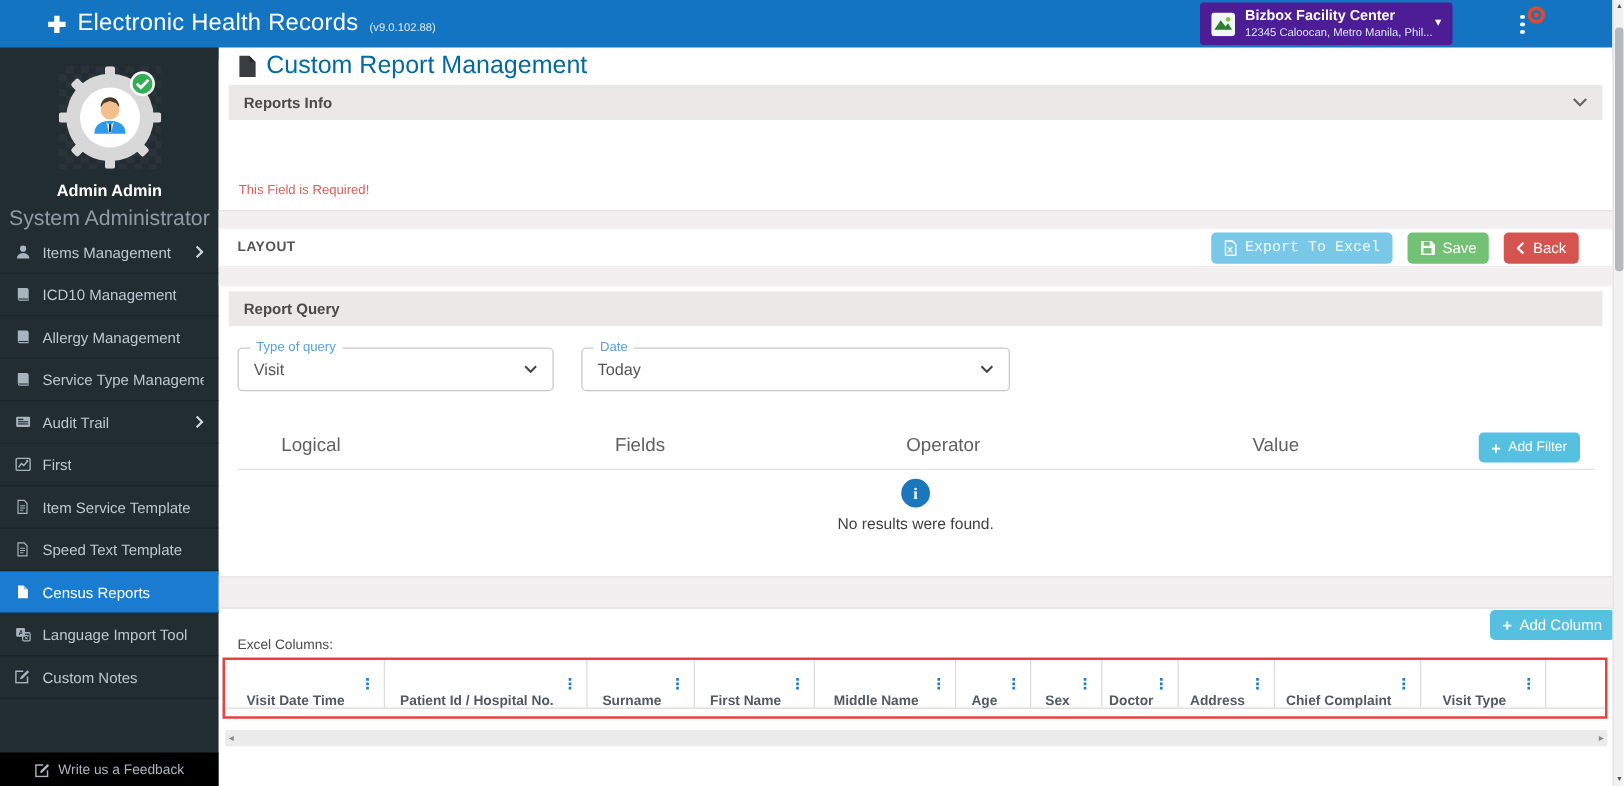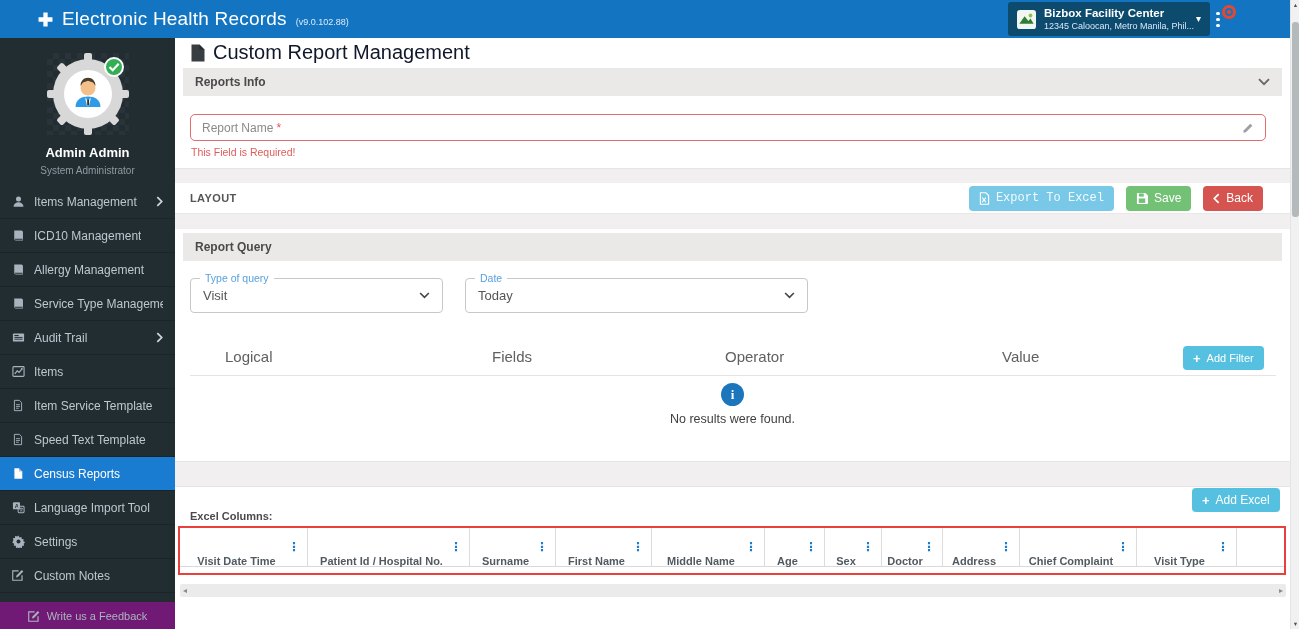--- a/index.html
+++ b/index.html
@@ -7,57 +7,57 @@
   .screen{position:relative;width:1299px;height:629px;overflow:hidden;background:#fff;}
   .ic{display:inline-block;line-height:0;}
   .ic svg{display:block;}
 
   
   .navbar{position:absolute;left:0;top:0;width:1290px;height:48px;background:#1375c1;}
   .nav-left{position:absolute;left:38px;top:0;height:38px;display:flex;align-items:center;gap:9px;}
   .app-logo{width:15px;height:15px;}
   .app-title{color:#fff;font-size:19px;font-weight:500;letter-spacing:.2px;white-space:nowrap;}
   .app-version{color:#dcebf8;font-size:9px;margin-top:5px;}
-  .facility{position:absolute;left:1008px;top:2px;width:202px;height:34px;background:#0c4a6e;border-radius:3px;display:flex;align-items:center;padding:0 9px;gap:8px;box-sizing:border-box;cursor:pointer;}
+  .facility{position:absolute;left:960px;top:2px;width:202px;height:34px;background:#4c1d95;border-radius:3px;display:flex;align-items:center;padding:0 9px;gap:8px;box-sizing:border-box;cursor:pointer;}
   .fac-logo{width:19px;height:19px;flex:0 0 auto;}
   .fac-text{line-height:1.25;min-width:0;}
   .fac-name{color:#fff;font-size:11.5px;font-weight:700;white-space:nowrap;}
   .fac-addr{color:#d9e9fb;font-size:9px;white-space:nowrap;}
   .caret{color:#fff;font-size:10px;line-height:1;}
   .facility .caret{margin-left:auto;}
   .notif{position:absolute;left:1210px;top:6px;width:26px;height:26px;cursor:pointer;}
   .dots{position:absolute;left:6px;top:3px;}
   .dots i{display:block;width:3.5px;height:3.5px;border-radius:50%;background:#fff;margin:2.6px 0;}
   .ring{position:absolute;left:12px;top:-1px;width:8px;height:8px;border:3px solid #e8472e;border-radius:50%;}
   .ring::after{content:"";position:absolute;left:2px;top:2px;width:4px;height:4px;border-radius:50%;background:#e8472e;}
   .lang{position:absolute;left:1247px;top:11px;display:flex;align-items:center;gap:6px;cursor:pointer;margin-top:40px;}
   .lang-label{color:#fff;font-size:12px;font-weight:600;}
 
   
   .sidebar{position:absolute;left:0;top:38px;width:175px;height:591px;background:#222d32;}
   .profile{padding-top:15px;text-align:center;}
   .avatar-box{width:82px;height:82px;margin:0 auto;position:relative;background:repeating-conic-gradient(#2a333a 0% 25%,transparent 0% 50%) 0 0/12px 12px;}
   .user-name{margin-top:10px;color:#fff;font-size:13px;font-weight:700;}
-  .user-role{margin-top:5px;color:#8f9aa3;font-size:10px;}
+  .user-role{margin-top:5px;color:#8f9aa3;font-size:17px;}
   .menu{position:absolute;left:0;top:147px;width:175px;}
   .mi{height:34px;display:flex;align-items:center;padding:0 12px;box-sizing:border-box;border-bottom:1px solid #1b242a;color:#bcc8cf;font-size:12px;cursor:pointer;}
   .mi-icon{width:13px;height:13px;margin-right:9px;color:#a7b4bd;flex:0 0 auto;}
   .mi-label{white-space:nowrap;overflow:hidden;}
   .sub-arrow{display:none;margin-left:auto;width:7px;height:11px;color:#cfd8dd;}
   .mi.has-sub .sub-arrow{display:block;}
   .mi.active{background:#1a7cd1;color:#fff;}
   .mi.active .mi-icon{color:#fff;}
-  .side-foot{position:absolute;left:0;bottom:0;width:175px;height:27px;background:#701a75;display:flex;align-items:center;justify-content:center;gap:7px;color:#aab6bd;font-size:11px;cursor:pointer;}
+  .side-foot{position:absolute;left:0;bottom:0;width:175px;height:27px;background:#000000;display:flex;align-items:center;justify-content:center;gap:7px;color:#aab6bd;font-size:11px;cursor:pointer;}
   .side-foot .ic{width:12px;height:12px;color:#aab6bd;}
 
   
   main{position:absolute;left:175px;top:38px;width:1115px;height:591px;background:#fff;}
   .page-title{position:absolute;left:15px;top:3px;display:flex;align-items:center;gap:8px;}
   .page-title .ic{width:15px;height:18px;color:#383d41;}
-  .page-title span{font-size:20px;color:#0f172a;}
+  .page-title span{font-size:20px;color:#0369a1;}
   .panel-bar{position:absolute;left:8px;width:1099px;height:28px;background:#ebe8e8;display:flex;align-items:center;padding:0 12px;box-sizing:border-box;font-size:12px;font-weight:700;color:#4a4a4a;}
   .bar-reports{top:30px;}
   .bar-query{top:195px;}
   .collapse-chev{margin-left:auto;width:12px;height:8px;color:#666;cursor:pointer;}
   .input-box{position:absolute;left:15px;top:76px;width:1076px;height:27px;border:1px solid #e26b6b;border-radius:5px;background:#fff;display:flex;align-items:center;padding:0 11px;box-sizing:border-box;cursor:text;}
   .ph{font-size:12px;color:#8a8a8a;}
   .ph-star{color:#e05c5c;margin-left:3px;font-size:12px;}
   .pen{margin-left:auto;width:12px;height:12px;color:#9aa0a6;}
   .err-text{position:absolute;left:16px;top:108px;font-size:10.5px;color:#e05c5c;}
   .gray-band{position:absolute;left:0;width:1115px;background:#f1efef;}
@@ -82,21 +82,21 @@
   .filter-cols span:nth-of-type(1){left:50px;}
   .filter-cols span:nth-of-type(2){left:317px;}
   .filter-cols span:nth-of-type(3){left:550px;}
   .filter-cols span:nth-of-type(4){left:827px;}
   .btn-addfilter{position:absolute;left:1008px;top:308px;height:24px;background:#56c0e0;font-size:11px;}
   .btn-addcolumn{position:absolute;left:1017px;top:450px;height:24px;background:#56c0e0;font-size:12px;}
   .btn .plus{font-weight:700;font-size:13px;line-height:1;}
   .hr-filters{position:absolute;left:15px;top:337px;width:1086px;border-top:1px solid #e4e4e4;}
   .info-circle{position:absolute;left:546px;top:345px;width:23px;height:23px;border-radius:50%;background:#1b76bc;color:#fff;display:flex;align-items:center;justify-content:center;font-size:13px;font-weight:700;font-family:"Liberation Serif","DejaVu Serif",serif;}
   .empty-msg{position:absolute;left:0;top:374px;width:1115px;text-align:center;font-size:12.5px;color:#3f3f3f;}
-  .excel-label{position:absolute;left:15px;top:472px;font-size:11px;font-weight:700;color:#4a4a4a;}
+  .excel-label{position:absolute;left:15px;top:472px;font-size:11px;font-weight:400;color:#4a4a4a;}
   .xtable{position:absolute;left:3px;top:488px;width:1108px;height:49px;border:2px solid #e8403a;box-sizing:border-box;background:#fff;}
   .xrow{display:flex;height:38px;border-bottom:1px solid #d9d9d9;}
   .xrow::after{content:"";flex:1;}
   .xcell{position:relative;display:flex;align-items:center;justify-content:center;border-right:1px solid #dcdcdc;box-sizing:border-box;cursor:pointer;}
   .xlabel{font-size:11px;font-weight:600;color:#515a61;padding-right:14px;white-space:nowrap;margin-top:27px;}
   .kebab{position:absolute;right:7px;top:50%;transform:translateY(-50%);color:#1a7cd1;font-size:12px;font-weight:700;cursor:pointer;line-height:1;}
   .xrow .xcell:nth-of-type(1){width:128px;}
   .xrow .xcell:nth-of-type(2){width:162px;}
   .xrow .xcell:nth-of-type(3){width:86px;}
   .xrow .xcell:nth-of-type(4){width:96px;}
@@ -253,21 +253,21 @@
           </span>
         </div>
         <div class="mi">
           <span class="ic mi-icon">
             <svg viewBox="0 0 14 14" width="13" height="13">
               <rect x="1" y="1.8" width="12" height="10.4" rx="1" fill="none" stroke="currentColor" stroke-width="1.2"></rect>
               <path d="M3 9.6l2.6-3.3 2 1.6 3.5-4.1" fill="none" stroke="currentColor" stroke-width="1.3"></path>
               <path d="M9.2 3.4l2.2-.5-.4 2.2z" fill="currentColor"></path>
             </svg>
           </span>
-          <span class="mi-label">Items</span>
+          <span class="mi-label">First</span>
 
         </div>
         <div class="mi">
           <span class="ic mi-icon">
             <svg viewBox="0 0 14 14" width="12" height="13">
               <path d="M2.8 1h5.8l2.6 2.6V13H2.8z" fill="none" stroke="currentColor" stroke-width="1.1"></path>
               <path d="M4.7 6h4.6M4.7 8.1h4.6M4.7 10.2h3.2" stroke="currentColor" stroke-width="1" fill="none"></path>
             </svg>
           </span>
           <span class="mi-label">Item Service Template</span>
@@ -296,30 +296,20 @@
         <div class="mi">
           <span class="ic mi-icon">
             <svg viewBox="0 0 14 14" width="13" height="13">
               <rect x="1" y="1.4" width="7.6" height="7.6" rx="1" fill="currentColor"></rect>
               <text x="3" y="7.4" font-size="6" font-weight="bold" fill="#222d32">A</text>
               <rect x="6.6" y="5.6" width="6.4" height="7" rx="1" fill="none" stroke="currentColor" stroke-width="1.1"></rect>
               <path d="M8 8h3.6M9.8 8v-1M8.2 8c.4 1.7 2 2.8 3 3M11.4 8c-.4 1.5-1.8 2.6-2.8 3" stroke="currentColor" stroke-width=".8" fill="none"></path>
             </svg>
           </span>
           <span class="mi-label">Language Import Tool</span>
-
-        </div>
-        <div class="mi">
-          <span class="ic mi-icon">
-            <svg viewBox="0 0 14 14" width="13" height="13">
-              <path d="M7 .6l1 2 2.2-.5.2 2.2 2.2.2-.5 2.2 2 1-1.5 1.6.5 2.2-2.2.2-.2 2.2-2.2-.5-1 2-1-2-2.2.5-.2-2.2-2.2-.2.5-2.2-2-1L1.5 5.7 1 3.5l2.2-.2.2-2.2 2.2.5z" fill="currentColor"></path>
-              <circle cx="7" cy="7" r="2.1" fill="#222d32"></circle>
-            </svg>
-          </span>
-          <span class="mi-label">Settings</span>
 
         </div>
         <div class="mi">
           <span class="ic mi-icon">
             <svg viewBox="0 0 14 14" width="12" height="12">
               <path d="M1.5 3h6.2V1.6H.2v12.2h12.2V7.2H11v5.2H1.5z" fill="currentColor"></path>
               <path d="M5.3 7.6L11.5 1.3l1.7 1.7-6.3 6.3-2.2.5z" fill="currentColor"></path>
             </svg>
           </span>
           <span class="mi-label">Custom Notes</span>
@@ -350,29 +340,20 @@
 
     <div class="panel-bar bar-reports">
       <span>Reports Info</span>
       <span class="ic collapse-chev">
           <svg viewBox="0 0 12 8" width="100%" height="100%">
             <path d="M1 1.2l5 5 5-5" fill="none" stroke="currentColor" stroke-width="1.8"></path>
           </svg>
         </span>
     </div>
 
-    <div class="input-box">
-      <span class="ph">Report Name</span>
-      <span class="ph-star">*</span>
-      <span class="ic pen">
-          <svg viewBox="0 0 12 12" width="12" height="12">
-            <path d="M1.3 10.8l.5-2.6L8.3 1.7l2.1 2.1-6.5 6.5z" fill="#9aa0a6"></path>
-          </svg>
-        </span>
-    </div>
     <div class="err-text">This Field is Required!</div>
 
     <div class="gray-band g1"></div>
 
     <div class="layout-bar">
       <span class="layout-label">LAYOUT</span>
       <div class="btn btn-export">
         <span class="ic">
             <svg viewBox="0 0 12 14" width="11" height="13">
               <path d="M1.5.8h6l3 3v9.4h-9z" fill="none" stroke="#fff" stroke-width="1.2"></path>
@@ -439,21 +420,21 @@
     </div>
     <div class="hr-filters"></div>
 
     <div class="info-circle">i</div>
     <div class="empty-msg">No results were found.</div>
 
     <div class="gray-band g3"></div>
 
     <div class="btn btn-addcolumn">
       <span class="plus">+</span>
-      <span>Add Excel</span>
+      <span>Add Column</span>
     </div>
     <div class="excel-label">Excel Columns:</div>
 
     <div class="xtable">
       <div class="xrow">
 
       <div class="xcell">
             <span class="xlabel">Visit Date Time</span>
             <span class="kebab">⋮</span>
           </div>

